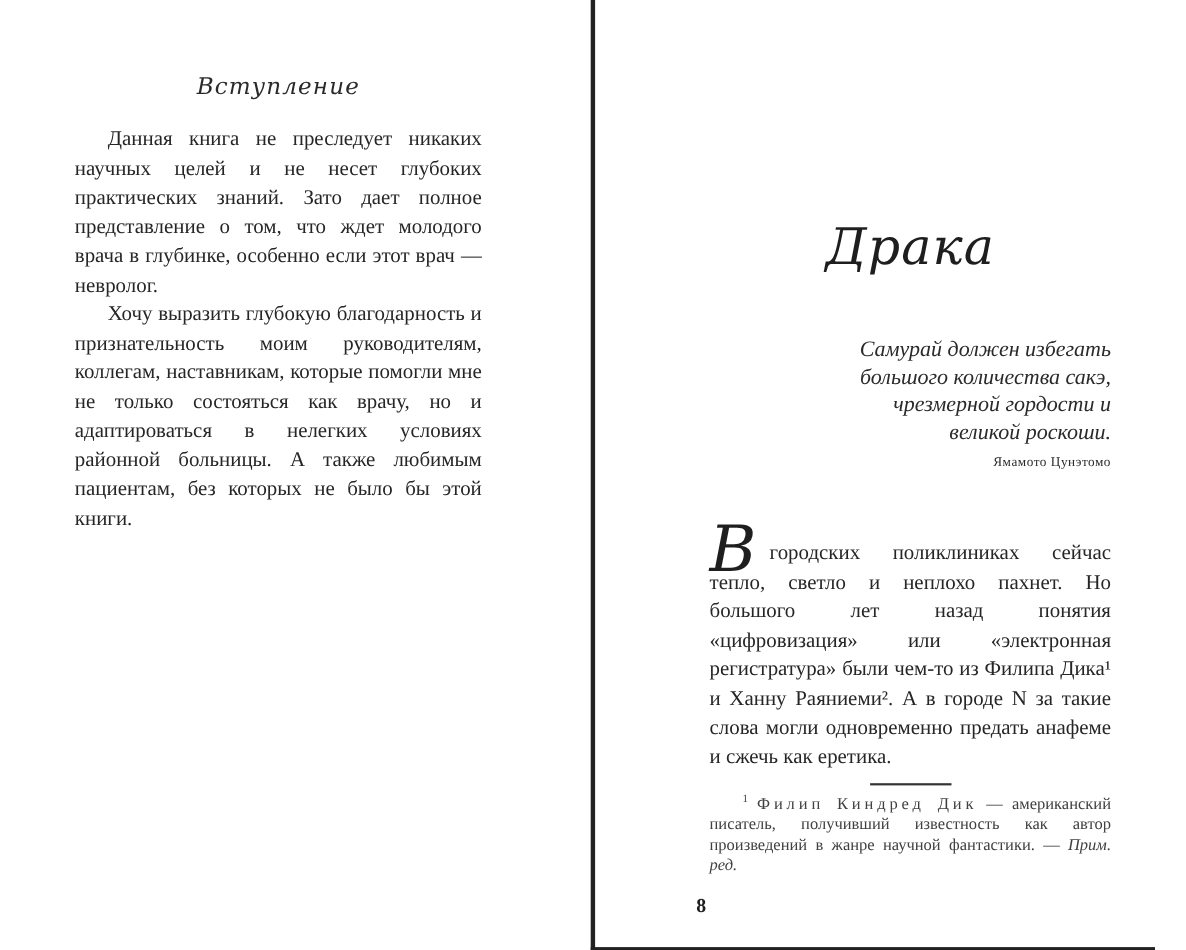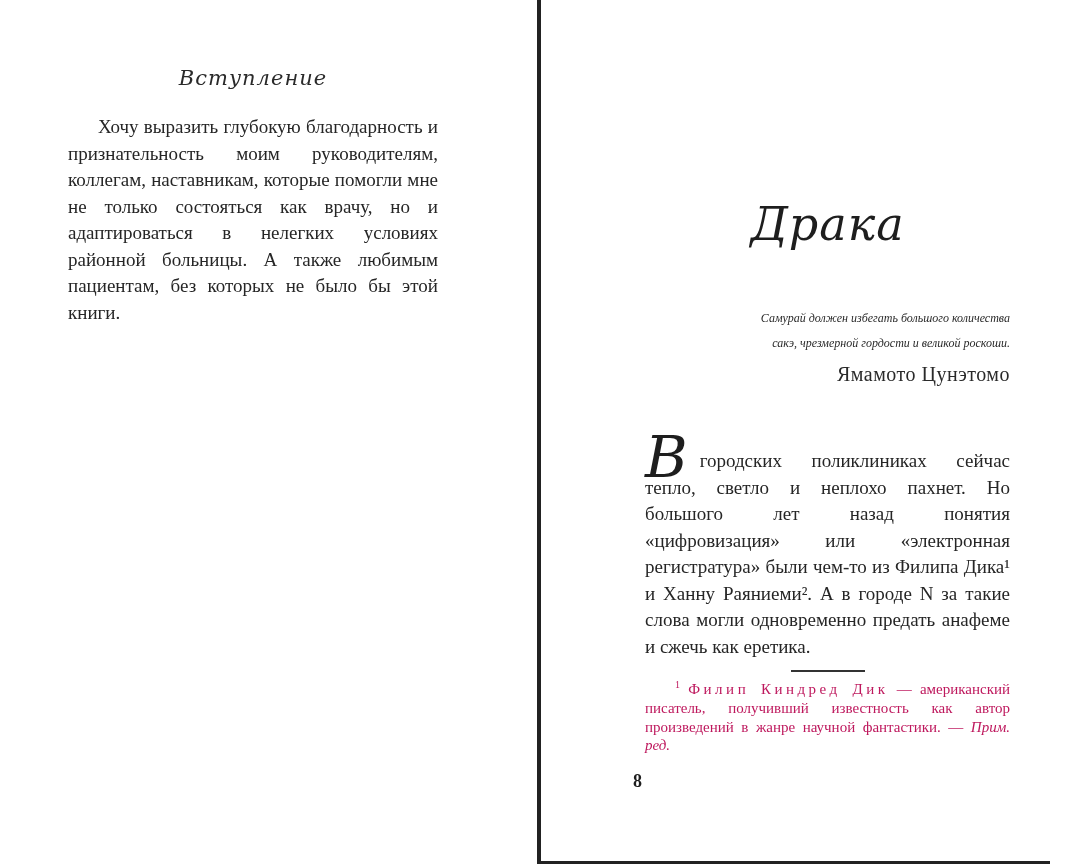--- a/index.html
+++ b/index.html
@@ -87,28 +87,28 @@
     font-size: 46px;
     line-height: 56px;
     letter-spacing: 1px;
     color: #1e1e1e;
   }
   .epigraph {
     margin: 54px 0 0 auto;
     width: 252px;
     text-align: right;
     font-style: italic;
-    font-size: 12px;
+    font-size: 20px;
     line-height: 25px;
     color: #2a2a2a;
   }
   .epigraph-attribution {
     margin: 7px 0 0 0;
     text-align: right;
-    font-size: 20px;
+    font-size: 12px;
     letter-spacing: 0.5px;
     color: #2a2a2a;
   }
   .chapter-body {
     margin: 62px 0 0 0;
     font-size: 19px;
     line-height: 26.5px;
     text-align: justify;
     hyphens: auto;
     color: #262626;
@@ -130,21 +130,21 @@
     width: 74px;
     border: 0;
     border-top: 2px solid #333333;
   }
   .footnote {
     margin: 6px 0 0 0;
     font-size: 15px;
     line-height: 18.8px;
     text-align: justify;
     text-indent: 30px;
-    color: #be185d;
+    color: #404040;
   }
   .fn-marker {
     font-size: 10px;
     vertical-align: super;
     line-height: 0;
   }
   .fn-name {
     letter-spacing: 3.5px;
   }
   .fn-source {
@@ -158,20 +158,21 @@
   }
 </style>
 </head>
 <body>
 
 <div class="spread">
 
   <div class="page-left">
     <div class="left-content">
       <h2 class="section-heading">Вступление</h2>
+      <p class="body-par">Данная книга не преследует никаких научных целей и не несет глубоких практических знаний. Зато дает полное представление о том, что ждет молодого врача в глубинке, особенно если этот врач — невролог.</p>
       <p class="body-par">Хочу выразить глубокую благодарность и признательность моим руководителям, коллегам, наставникам, которые помогли мне не только состояться как врачу, но и адаптироваться в нелегких условиях районной больницы. А также любимым пациентам, без которых не было бы этой книги.</p>
     </div>
   </div>
 
   <div class="spine"></div>
   <div class="bottom-edge"></div>
 
   <div class="page-right">
     <div class="right-content">
       <h1 class="chapter-title">Драка</h1>

